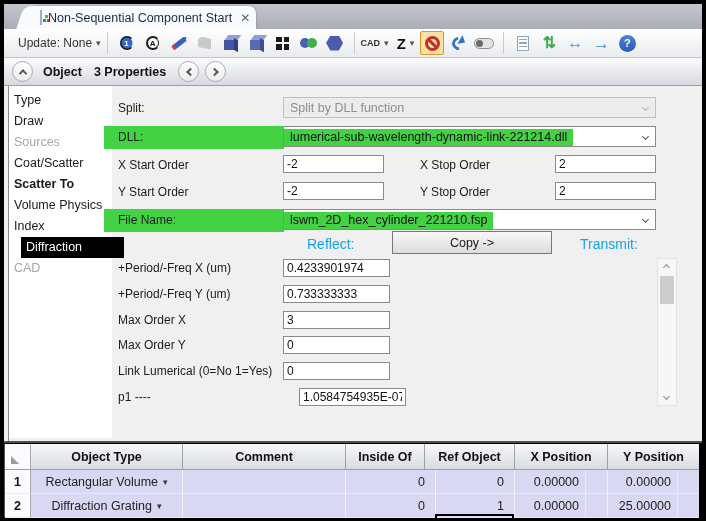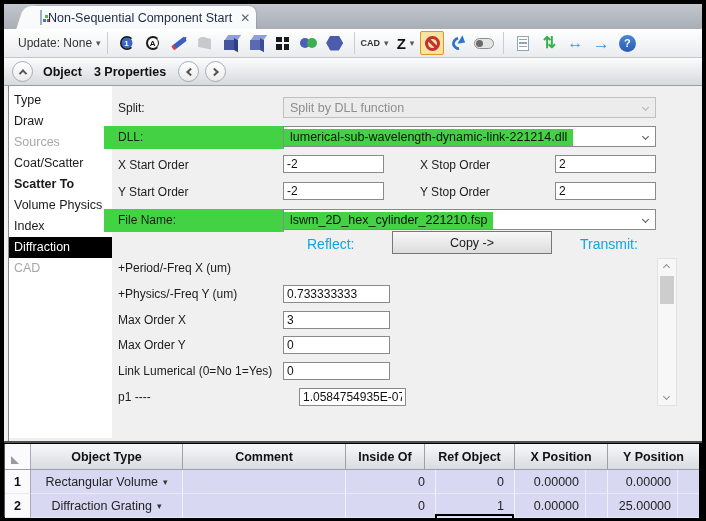--- a/index.html
+++ b/index.html
@@ -282,21 +282,21 @@
   <div class="abs" id="editor-leftline"></div>
 
   <div class="abs" id="sidebar">
     <div class="sb-item" style="top:4px;">Type</div>
     <div class="sb-item" style="top:25px;">Draw</div>
     <div class="sb-item disabled" style="top:46px;">Sources</div>
     <div class="sb-item" style="top:67px;">Coat/Scatter</div>
     <div class="sb-item" style="top:88px;font-weight:bold;">Scatter To</div>
     <div class="sb-item" style="top:109px;">Volume Physics</div>
     <div class="sb-item" style="top:130px;">Index</div>
-    <div class="sb-item selected" style="top:151px;">Diffraction</div>
+    <div class="sb-item selected" style="top:151px;margin-left:12px;">Diffraction</div>
     <div class="sb-item disabled" style="top:172px;">CAD</div>
   </div>
 
   <div class="flabel" style="left:118px; top:101px;">Split:</div>
   <div class="combo disabled" style="left:283px; top:97px; width:373px;">
     <span class="txt">Split by DLL function</span>
     <span class="dd-chev dis"></span>
   </div>
 
   <div class="green-bar" style="left:104px; top:126px; width:180px; height:23px;"></div>
@@ -321,21 +321,22 @@
   <div class="combo" style="left:283px; top:209px; width:373px;">
     <span class="txt green">lswm_2D_hex_cylinder_221210.fsp</span>
     <span class="dd-chev"></span>
   </div>
 
   <div class="sec-label" style="left:307px; top:236px;">Reflect:</div>
   <button id="copy-btn">Copy -&gt;</button>
   <div class="sec-label" style="left:580px; top:236px;">Transmit:</div>
 
   <div class="flabel" style="left:118px; top:261px;">+Period/-Freq X (um)</div>
-  <div class="flabel" style="left:118px; top:287px;">+Physics/-Freq Y (um)</div>
+  <input class="tinput" style="left: 283px; top: 259px; width: 107px;" value="0.4233901974">
+  <div class="flabel" style="left:118px; top:287px;">+Period/-Freq Y (um)</div>
   <input class="tinput" style="left: 283px; top: 285px; width: 107px;" value="0.733333333">
   <div class="flabel" style="left:118px; top:313px;">Max Order X</div>
   <input class="tinput" style="left: 283px; top: 311px; width: 107px;" value="3">
   <div class="flabel" style="left:118px; top:338px;">Max Order Y</div>
   <input class="tinput" style="left: 283px; top: 336px; width: 107px;" value="0">
   <div class="flabel" style="left:118px; top:364px;">Link Lumerical (0=No 1=Yes)</div>
   <input class="tinput" style="left: 283px; top: 362px; width: 107px;" value="0">
   <div class="flabel" style="left:118px; top:390px;">p1 ----</div>
   <input class="tinput" style="left: 299px; top: 388px; width: 107px;" value="1.0584754935E-07">
 

